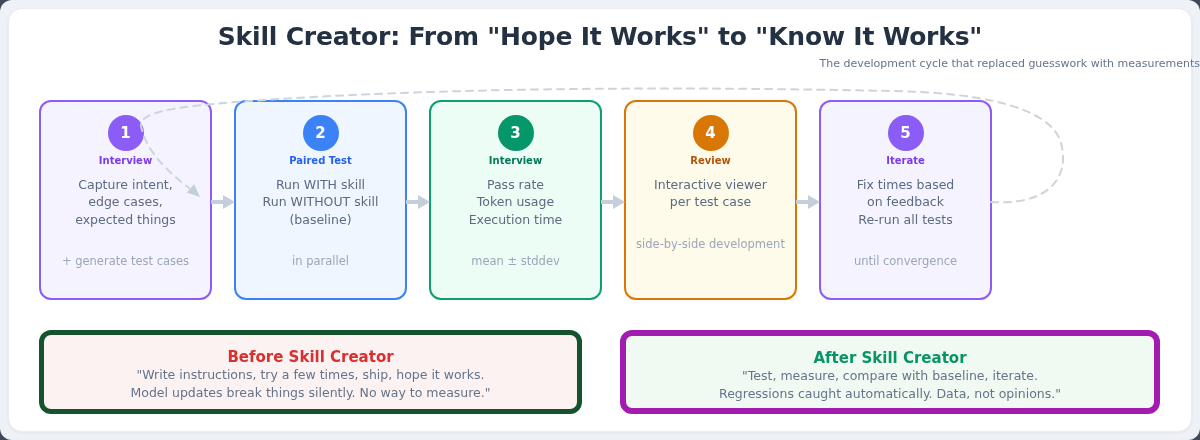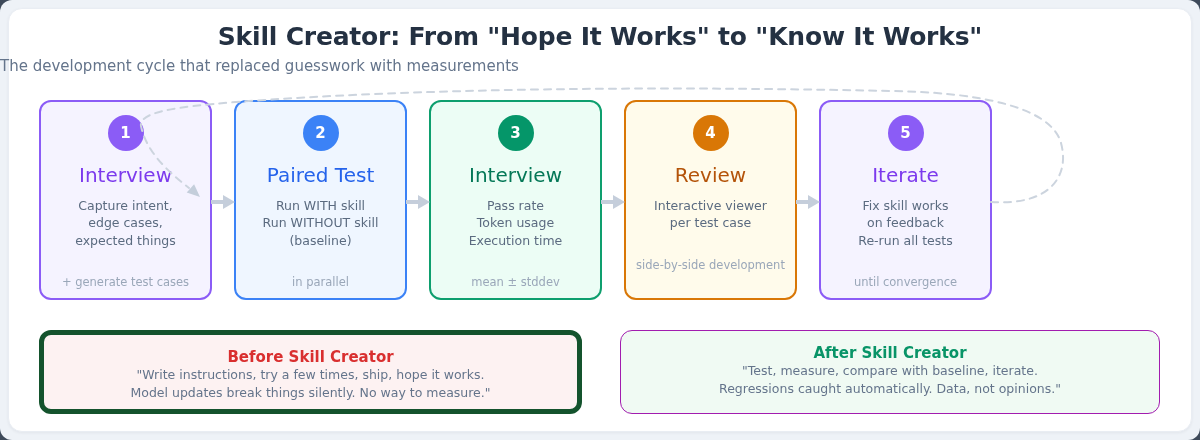--- a/index.html
+++ b/index.html
@@ -2,34 +2,34 @@
 <html><head>
 <meta charset="utf-8">
 <style>
   html,body{margin:0;padding:0;background:#3e4a5a;}
   .frame{position:relative;width:1200px;height:440px;background:#eef2f7;border-radius:12px;
          overflow:hidden;font-family:"DejaVu Sans","Liberation Sans",sans-serif;}
   .sheet{position:absolute;left:8px;top:8px;right:8px;bottom:8px;background:#ffffff;
          border-radius:14px;border:1px solid #e9edf3;box-shadow:0 1px 3px rgba(30,41,59,.06);}
   .title{position:absolute;top:22px;left:0;right:0;text-align:center;font-size:25px;
          font-weight:bold;color:#243142;letter-spacing:-.2px;}
-  .subtitle{position:absolute;top:57px;left:0;right:0;text-align:left;font-size:15px;color:#64748b;}
+  .subtitle{position:absolute;top:57px;left:0;right:0;text-align:right;font-size:11px;color:#64748b;}
   .step-card{position:absolute;top:100px;width:173px;height:200px;box-sizing:border-box;
          border:2px solid var(--border);border-radius:12px;background:var(--bg);text-align:center;}
   .step-circle{width:36px;height:36px;border-radius:50%;background:var(--circle);color:#fff;
          font-weight:bold;font-size:15px;line-height:36px;margin:13px auto 0;}
-  .step-title{margin-top:12px;font-size:20px;font-weight:normal;color:var(--accent);}
+  .step-title{margin-top:4px;font-size:10px;font-weight:bold;color:var(--accent);}
   .step-body{margin-top:10px;font-size:12.5px;color:#5b6b80;line-height:1.38;}
   .step-footer{margin-top:26px;font-size:11.5px;color:#9aa7b9;}
   .flow-arrow{position:absolute;top:193px;}
   .loop-svg{position:absolute;left:0;top:0;pointer-events:none;}
   .compare-box{position:absolute;top:330px;height:84px;box-sizing:border-box;border-radius:12px;
          text-align:center;padding-top:13px;}
   .compare-before{left:39px;width:543px;background:#fdf2f2;border:5px solid #14532d;}
-  .compare-after{left:620px;width:540px;background:#f0faf3;border:1px solid #a21caf;}
+  .compare-after{left:620px;width:540px;background:#f0faf3;border:6px solid #a21caf;}
   .compare-title{font-size:15px;font-weight:bold;}
   .compare-before .compare-title{color:#d92f2f;}
   .compare-after .compare-title{color:#089467;}
   .compare-line{font-size:12.5px;color:#64748b;line-height:1.45;}
   .compare-line:first-of-type{margin-top:7px;}
 </style>
 </head>
 <body>
 
 <div class="frame">
@@ -75,21 +75,21 @@
     <div class="step-body">
           <div>Interactive viewer</div>
           <div>per test case</div>
         </div>
     <div class="step-footer">side-by-side development</div>
   </div>
       <div class="step-card" style="left: 819px; --accent: #7c3aed; --circle: #8b5cf6; --border: #8b5cf6; --bg: #f5f3ff;">
     <div class="step-circle">5</div>
     <div class="step-title">Iterate</div>
     <div class="step-body">
-          <div>Fix skill works</div>
+          <div>Fix times based</div>
           <div>on feedback</div>
           <div>Re-run all tests</div>
         </div>
     <div class="step-footer">until convergence</div>
   </div>
     </div>
   <div id="arrows-layer">
       <svg width="26" height="18" class="flow-arrow" style="left: 209.5px;">
         <line x1="1" y1="9" x2="13" y2="9" stroke="#c5cedb" stroke-width="4"></line>
         <polygon points="13,2 25,9 13,16" fill="#c5cedb"></polygon>

